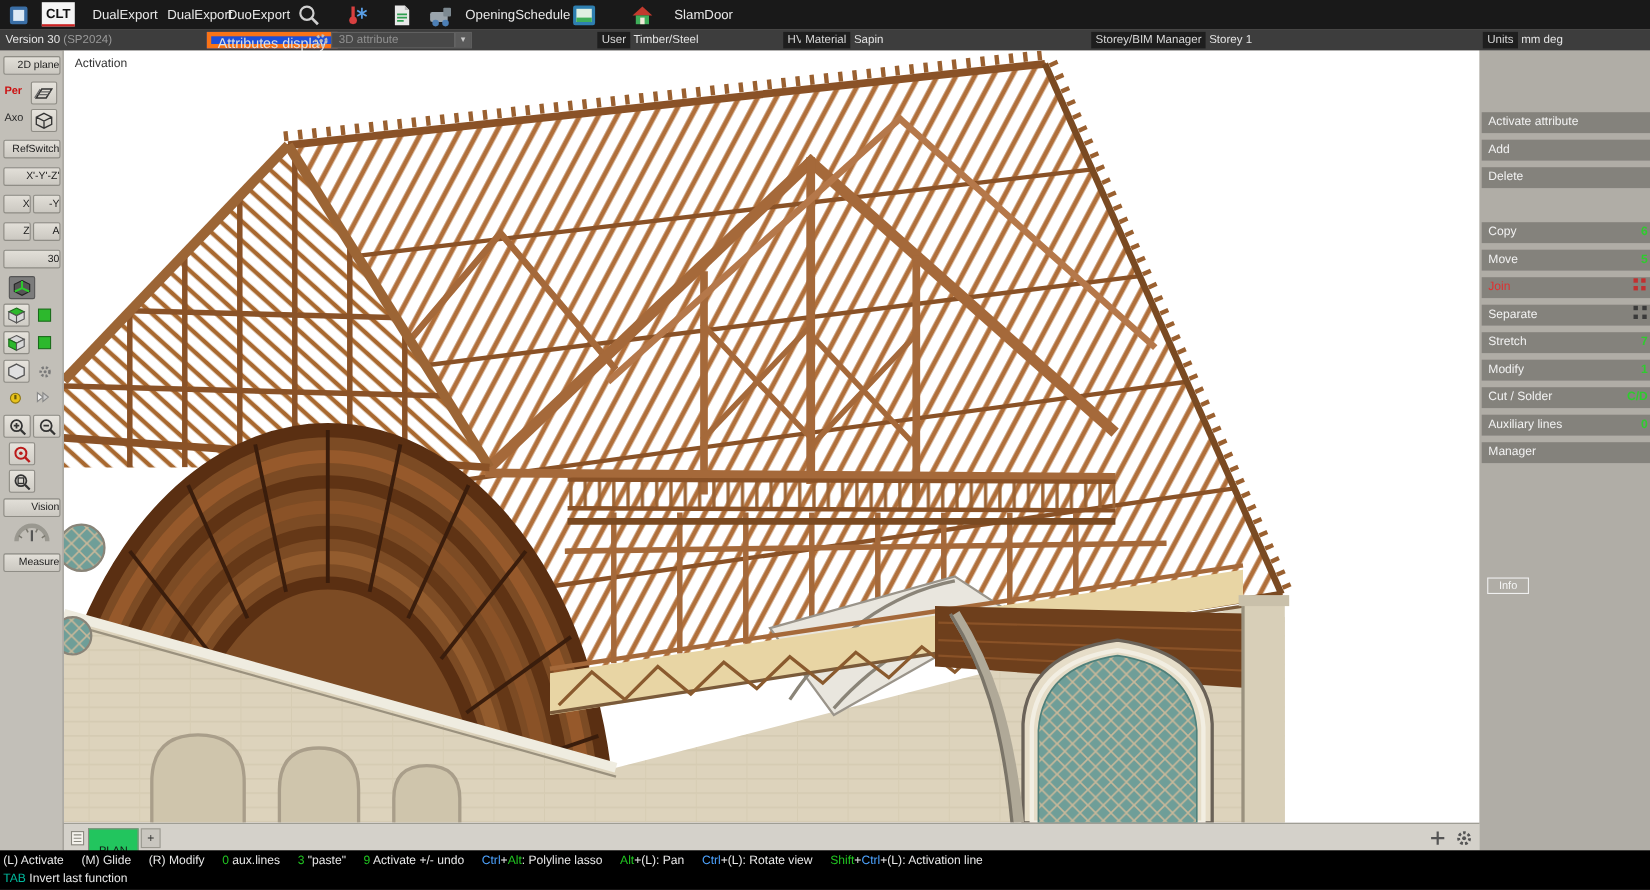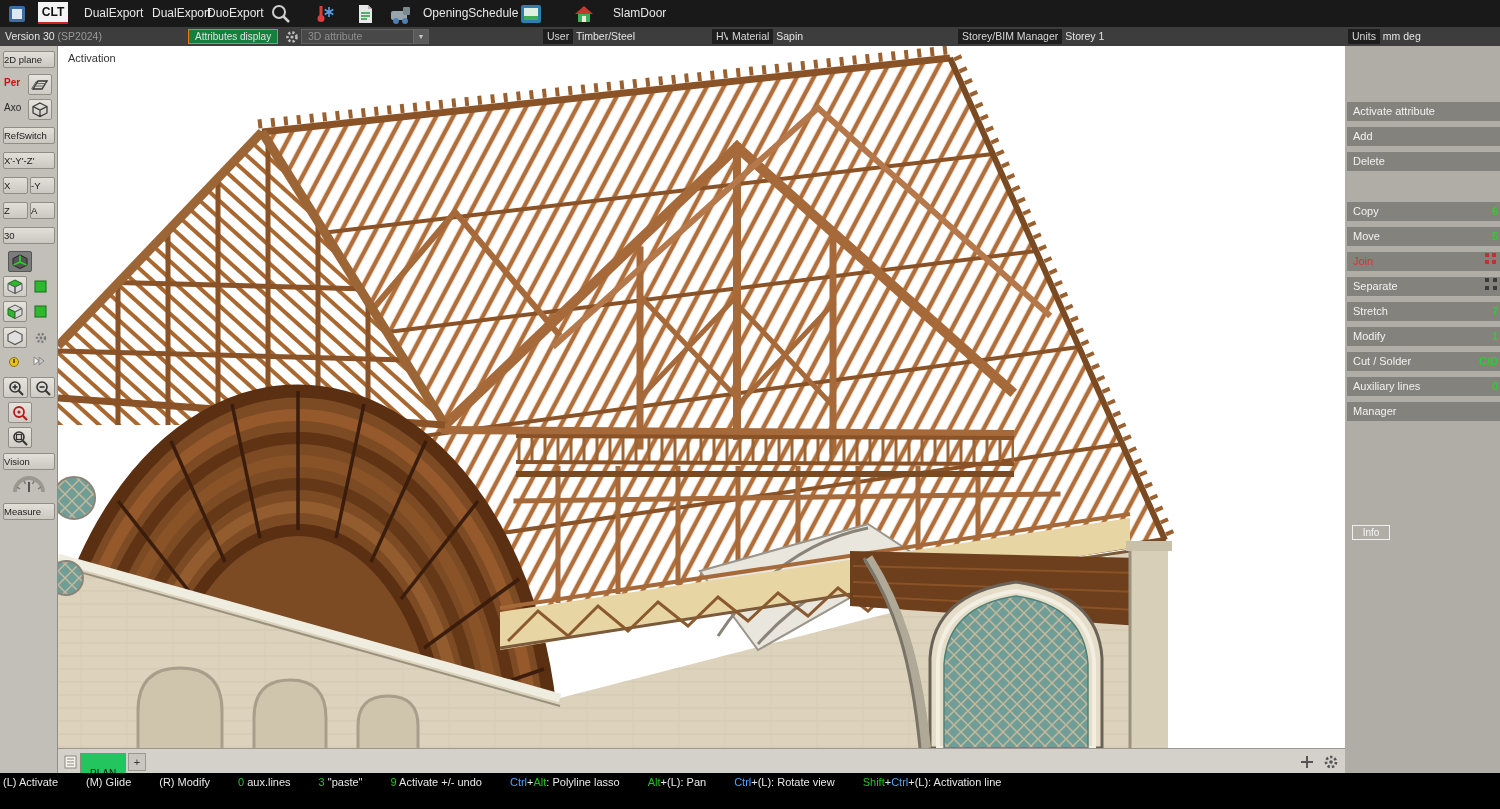--- a/index.html
+++ b/index.html
@@ -10,32 +10,32 @@
   #menubar{position:absolute;left:0;top:0;width:1500px;height:27px;background:#191919}
   .menu-item{position:absolute;top:0;height:27px;line-height:27px;color:#e8e8e8;font-size:12px;white-space:nowrap}
   .logo-box{position:absolute;top:2px;width:30px;height:22px;background:#f4f4f4;border-bottom:2px solid #cc2222;
     color:#111;font-size:12px;font-weight:bold;text-align:center;line-height:20px}
   .mi-icon{position:absolute;top:2px;width:26px;height:23px;display:flex;align-items:center;justify-content:center}
 
   
   #toolbar{position:absolute;left:0;top:27px;width:1500px;height:19px;background:#3d3d3d;font-size:10.5px;color:#e4e4e4}
   #toolbar .t-abs{position:absolute;top:0;height:19px;line-height:19px;white-space:nowrap}
   .chip{display:inline-block;background:#1e1e1e;color:#d8d8d8;padding:0 4px;height:15px;line-height:15px;margin-top:2px}
-  .t-btn{display:inline-block;background:#15803d;border:1px solid #f97316;color:#e0e0e0;height:15px;line-height:13px;
-    padding:0 6px;margin-top:2px;font-size:10px}
+  .t-btn{display:inline-block;background:#1d4ed8;border:4px solid #f97316;color:#e0e0e0;height:15px;line-height:13px;
+    padding:0 6px;margin-top:2px;font-size:13px}
   .t-drop{display:inline-flex;align-items:center;background:#484848;border:1px solid #606060;color:#909090;height:15px;
     margin-top:2px;padding-left:6px;width:128px;justify-content:space-between}
   .t-drop .arrow{width:15px;height:13px;background:#5a5a5a;border-left:1px solid #6a6a6a;color:#c8c8c8;
     font-size:7px;text-align:center;line-height:13px}
   .muted{color:#9a9a9a}
 
   
   #left-sidebar{position:absolute;left:0;top:46px;width:58px;height:727px;background:#c2bfb8;border-right:1px solid #8f8d86}
   .ls-btn{position:absolute;left:3px;width:52px;height:17px;background:linear-gradient(#e2dfd8,#cbc8c1);
-    border:1px solid #8f8d86;border-radius:2px;font-size:9.5px;color:#1c1c1c;text-align:left;line-height:15px;overflow:hidden}
+    border:1px solid #8f8d86;border-radius:2px;font-size:9.5px;color:#1c1c1c;text-align:right;line-height:15px;overflow:hidden}
   .ls-half{width:25px}
   .ls-label{position:absolute;left:4px;font-size:10px;color:#2a2a2a;line-height:20px}
   .ls-label.red{color:#cc1111;font-weight:bold}
   .ls-iconbtn{position:absolute;width:24px;height:21px;background:linear-gradient(#e6e3dc,#cfccc5);
     border:1px solid #8f8d86;border-radius:2px;display:flex;align-items:center;justify-content:center}
   .ls-iconbtn.pressed{background:#7c7c7c;border-color:#555}
   .ls-mini{position:absolute;width:15px;height:15px;display:flex;align-items:center;justify-content:center}
 
   
   #viewport{position:absolute;left:58px;top:46px;width:1287px;height:702px;background:#ffffff;overflow:hidden}
@@ -54,21 +54,21 @@
   #tabbar{position:absolute;left:58px;top:748px;width:1287px;height:25px;background:#d4d1ca;border-top:1px solid #9a988f}
   .tab{position:absolute;top:4px;height:26px;background:#22c55e;border:1px solid #8a887f;font-size:10px;color:#111;
     line-height:16px;padding:12px 9px}
   .tab-plus{position:absolute;top:4px;width:18px;height:18px;background:#c9c6bf;border:1px solid #9a988f;
     font-size:11px;color:#333;text-align:center;line-height:16px}
   .tb-icon{position:absolute;top:4px;width:18px;height:18px;display:flex;align-items:center;justify-content:center}
 
   
   #statusbar{position:absolute;left:0;top:773px;width:1500px;height:36px;background:#000;color:#e8e8e8;
     font-size:11px;padding:1px 3px}
-  .sb-line{height:17px;line-height:17px;display:flex;gap:28px;white-space:nowrap}
+  .sb-line{height:17px;line-height:17px;display:flex;gap:16px;white-space:nowrap}
   .sb-seg{display:inline-block}
   .sb-w{color:#e8e8e8}.sb-g{color:#21c521}.sb-b{color:#4da3ff}.sb-t{color:#00b89c}
 </style>
 </head>
 <body>
 
 <div id="menubar">
   <span class="mi-icon" style="left:4px">
     <svg width="20" height="20">
         <rect x="2" y="2" width="16" height="16" rx="2" fill="#3a6ea5"></rect>
@@ -156,21 +156,21 @@
     <span>Timber/Steel</span>
   </span>
   <span class="t-abs" style="left:712px">
     <span class="chip">HVA</span>
     <span>H</span>
   </span>
   <span class="t-abs" style="left:728px">
     <span class="chip">Material</span>
     <span>Sapin</span>
   </span>
-  <span class="t-abs" style="left:958px">
+  <span class="t-abs" style="left:992px">
     <span class="chip">Storey/BIM Manager</span>
     <span>Storey 1</span>
   </span>
   <span class="t-abs" style="left:1348px">
     <span class="chip">Units</span>
     <span>mm</span>
     <span>deg</span>
   </span>
 </div>
 
@@ -564,13 +564,16 @@
       <span class="sb-seg"><span class="sb-w">(M) Glide</span></span>
       <span class="sb-seg"><span class="sb-w">(R) Modify</span></span>
       <span class="sb-seg"><span class="sb-g">0</span><span class="sb-w"> aux.lines</span></span>
       <span class="sb-seg"><span class="sb-g">3</span><span class="sb-w"> "paste"</span></span>
       <span class="sb-seg"><span class="sb-g">9</span><span class="sb-w"> Activate +/- undo</span></span>
       <span class="sb-seg"><span class="sb-b">Ctrl</span><span class="sb-w">+</span><span class="sb-g">Alt</span><span class="sb-w">: Polyline lasso</span></span>
       <span class="sb-seg"><span class="sb-g">Alt</span><span class="sb-w">+(L): Pan</span></span>
       <span class="sb-seg"><span class="sb-b">Ctrl</span><span class="sb-w">+(L): Rotate view</span></span>
       <span class="sb-seg"><span class="sb-g">Shift</span><span class="sb-w">+</span><span class="sb-b">Ctrl</span><span class="sb-w">+(L): Activation line</span></span>
     </div>
+  <div class="sb-line">
+      <span class="sb-seg"><span class="sb-t">TAB</span><span class="sb-w"> Invert last function</span></span>
+    </div>
 </div>
 
 </body></html>

